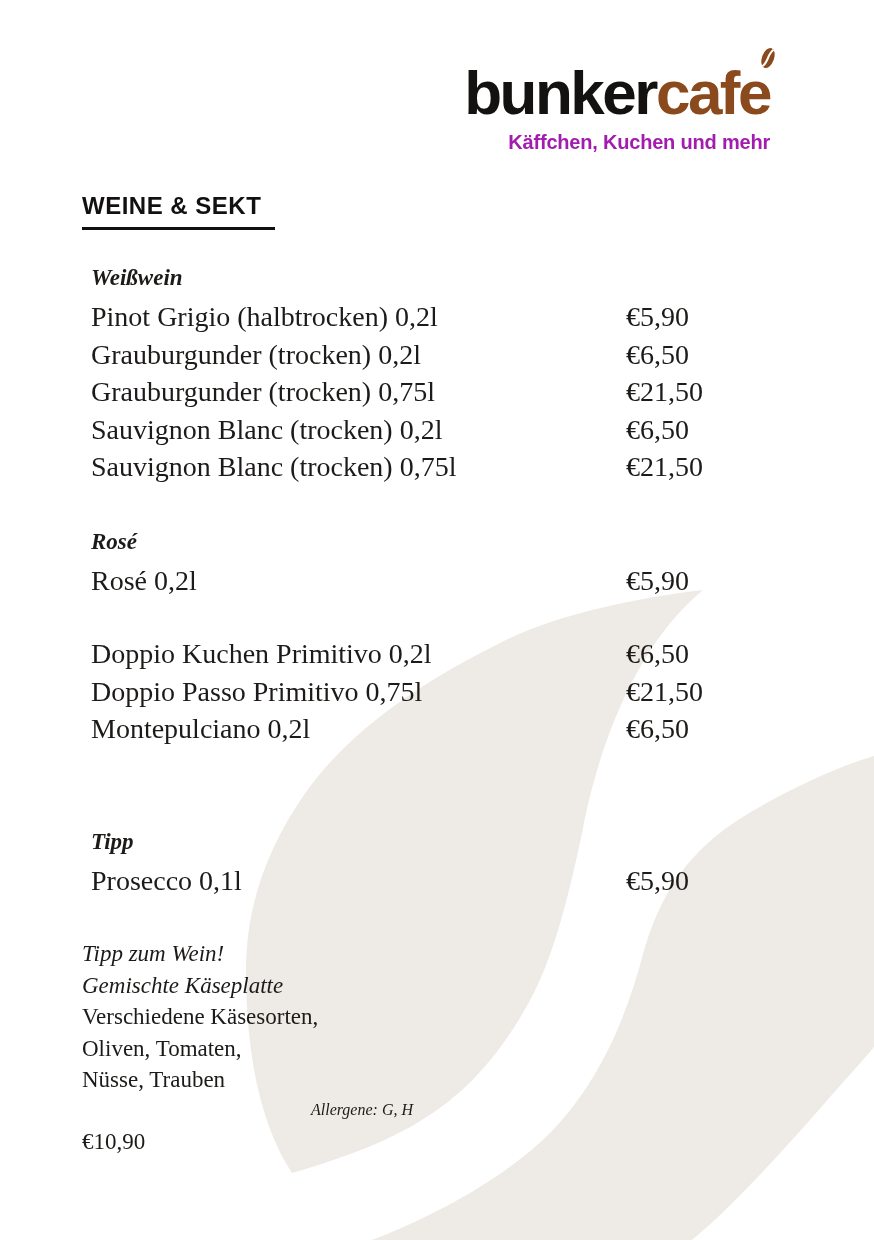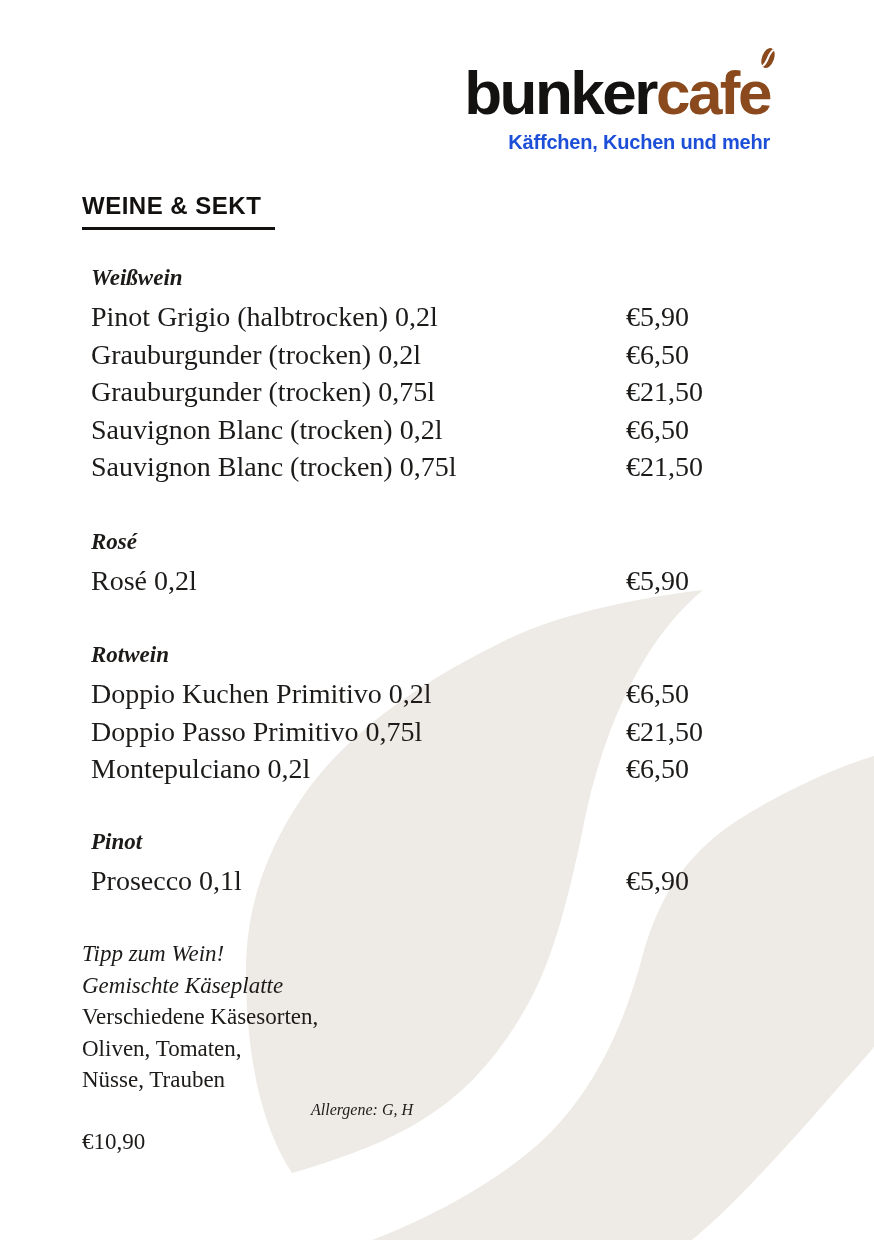--- a/index.html
+++ b/index.html
@@ -14,21 +14,21 @@
 
   
   .logo { position:absolute; top:60px; right:104px; z-index:1; text-align:right;
           font-family:"Liberation Sans", sans-serif; }
   .wordmark { font-size:62px; font-weight:bold; letter-spacing:-2.5px;
               line-height:1.05; color:#141210; white-space:nowrap; }
   .wordmark .brown { color:#8a4a1d; }
   .accent-wrap { position:relative; display:inline-block; }
   .bean-accent { position:absolute; top:-14px; right:-6px; }
   .tagline { font-size:20px; font-weight:bold; letter-spacing:-0.2px;
-             margin-top:6px; color:#1d4ed8; }
+             margin-top:6px; color:#a21caf; }
 
   
   .title-block { position:absolute; left:82px; top:192px; z-index:1;
                  font-family:"Liberation Sans", sans-serif; }
   .page-title { font-size:24px; font-weight:bold; letter-spacing:0.5px;
                 margin:0; color:#131110; }
   .rule { width:193px; height:3px; background:#131110; margin-top:7px; }
 
   
   .section { position:absolute; left:91px; width:710px; z-index:1; }
@@ -113,37 +113,36 @@
 
   <section class="section s1">
     <h2 class="section-title">Rosé</h2>
     <div class="row">
       <span class="nm">Rosé 0,2l</span>
       <span class="price">€5,90</span>
     </div>
   </section>
 
   <section class="section s2">
-    <h2 class="section-title">Rotwein</h2>
     <div class="row">
       <span class="nm">Doppio Kuchen Primitivo 0,2l</span>
       <span class="price">€6,50</span>
     </div>
     <div class="row">
       <span class="nm">Doppio Passo Primitivo 0,75l</span>
       <span class="price">€21,50</span>
     </div>
     <div class="row">
       <span class="nm">Montepulciano 0,2l</span>
       <span class="price">€6,50</span>
     </div>
   </section>
 
   <section class="section s3">
-    <h2 class="section-title">Pinot</h2>
+    <h2 class="section-title">Tipp</h2>
     <div class="row">
       <span class="nm">Prosecco 0,1l</span>
       <span class="price">€5,90</span>
     </div>
   </section>
 
   <section class="tip">
     <div class="tip-heading">Tipp zum Wein!</div>
     <div class="tip-heading">Gemischte Käseplatte</div>
     <div class="tip-line">Verschiedene Käsesorten,</div>

